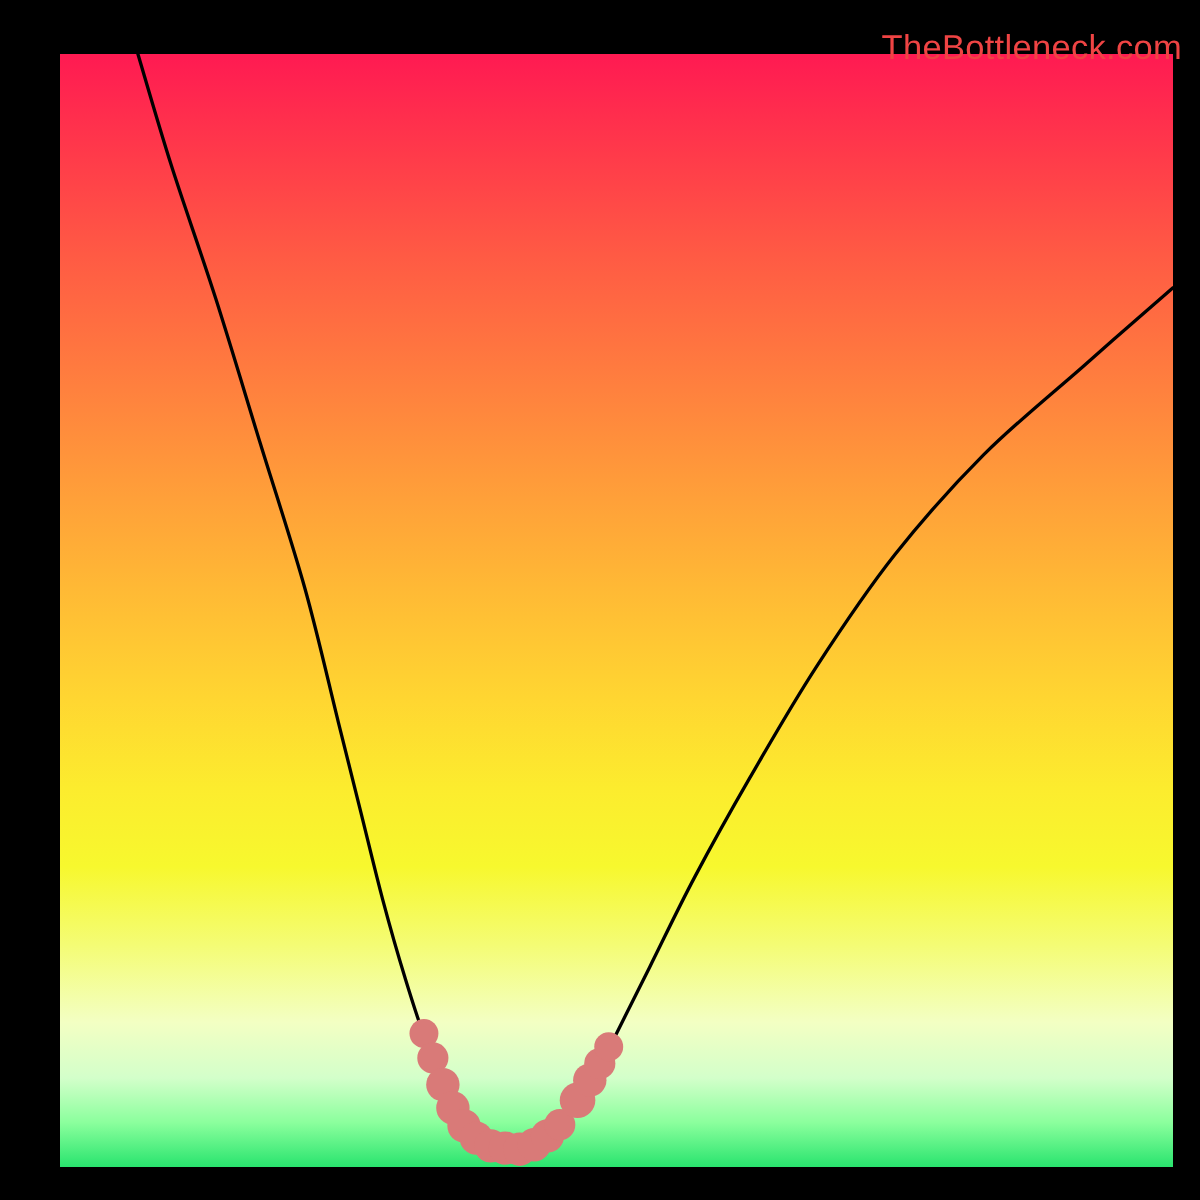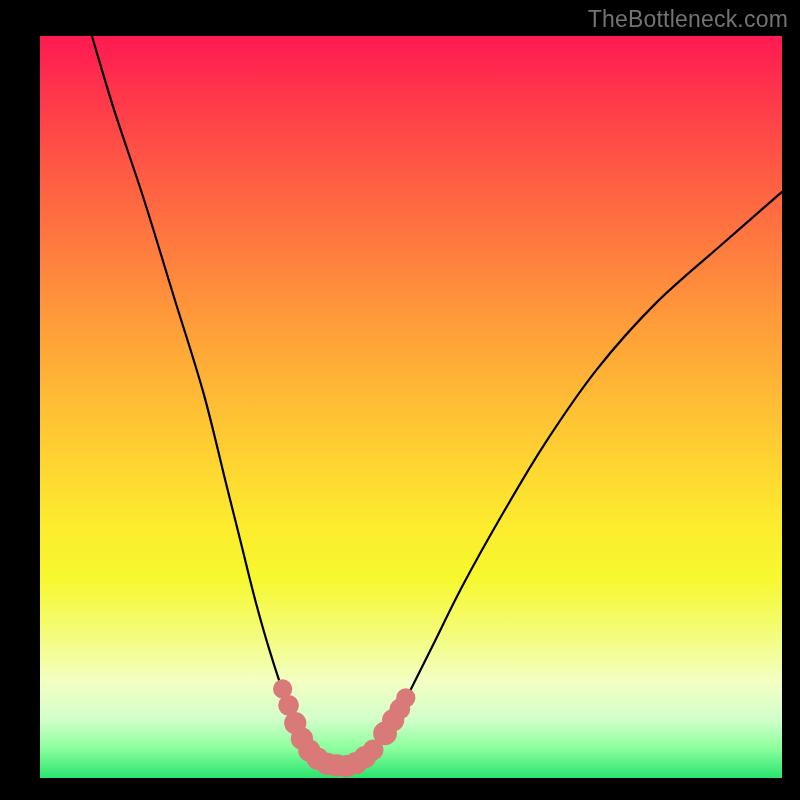--- a/index.html
+++ b/index.html
@@ -38,23 +38,23 @@
       #f7f82e 73%,
       #f4fc74 80%,
       #f3ffc3 87%,
       #d3ffca 92%,
       #8bff9d 96%,
       #29e46e 100%
     );
   }
   .watermark {
     position: absolute;
-    top: 6px;
+    top: 18px;
     right: 12px;
-    color: #737373;
+    color: #ef4444;
     font-size: 23px;
     letter-spacing: 0.2px;
     z-index: 5;
   }
   svg.curves {
     position: absolute;
     left: 0;
     top: 0;
     width: 742px;
     height: 742px;

